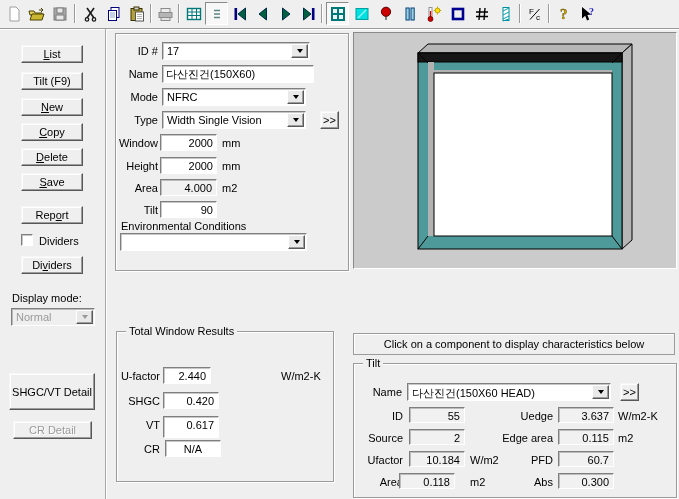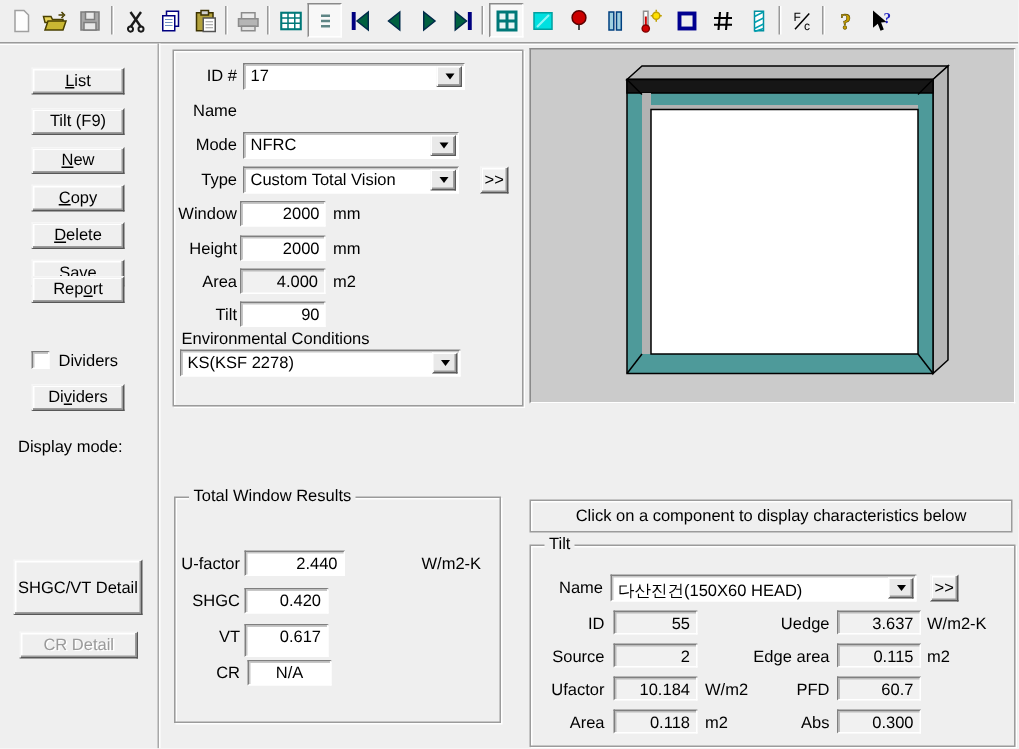--- a/index.html
+++ b/index.html
@@ -226,63 +226,70 @@
   </button>
   <button class="btn" style="left:21px;top:123px;width:62px;height:18px">
     <span><span></span><span class="key">C</span><span>opy</span></span>
   </button>
   <button class="btn" style="left:21px;top:148px;width:62px;height:18px">
     <span><span></span><span class="key">D</span><span>elete</span></span>
   </button>
   <button class="btn" style="left:21px;top:173px;width:62px;height:18px">
     <span><span></span><span class="key">S</span><span>ave</span></span>
   </button>
-  <button class="btn" style="left:21px;top:184px;width:62px;height:18px">
+  <button class="btn" style="left:21px;top:206px;width:62px;height:18px">
     <span><span>Rep</span><span class="key">o</span><span>rt</span></span>
   </button>
 
   <span class="check" style="left:21px;top:234px"></span>
   <span class="lbl" style="left:39px;top:235px">Dividers</span>
 
   <button class="btn" style="left:21px;top:256px;width:62px;height:18px">
     <span><span>Di</span><span class="key">v</span><span>iders</span></span>
   </button>
 
   <span class="lbl" style="left:12px;top:292px">Display mode:</span>
+  <div class="combo disabled" style="left:11px;top:308px;width:84px;height:18px">
+    <span class="val">Normal</span>
+    <span class="ddbtn">
+        <span class="arrow"></span>
+      </span>
+  </div>
 
   <button class="btn" style="left:9px;top:373px;width:86px;height:37px">
     <span>SHGC/VT Detail</span>
   </button>
   <button class="btn disabled" style="left:13px;top:421px;width:79px;height:18px">
     <span>CR Detail</span>
   </button>
 
   <div class="groupbox" style="left:115px;top:33px;width:232px;height:236px"></div>
 
   <span class="rlab" style="left:116px;top:45px;width:42px">ID #</span>
   <div class="combo" style="left:162px;top:42px;width:148px;height:18px">
     <span class="val">17</span>
     <span class="ddbtn">
         <span class="arrow"></span>
       </span>
   </div>
 
   <span class="rlab" style="left:116px;top:68px;width:42px">Name</span>
+  <input class="fld" style="left: 162px; top: 65px; width: 152px; height: 18px;" value="다산진건(150X60)">
 
   <span class="rlab" style="left:116px;top:91px;width:42px">Mode</span>
   <div class="combo" style="left:162px;top:88px;width:144px;height:18px">
     <span class="val">NFRC</span>
     <span class="ddbtn">
         <span class="arrow"></span>
       </span>
   </div>
 
   <span class="rlab" style="left:116px;top:114px;width:42px">Type</span>
   <div class="combo" style="left:162px;top:111px;width:144px;height:18px">
-    <span class="val">Custom Total Vision</span>
+    <span class="val">Width Single Vision</span>
     <span class="ddbtn">
         <span class="arrow"></span>
       </span>
   </div>
   <button class="btn" style="left:320px;top:111px;width:19px;height:18px">
     <span>&gt;&gt;</span>
   </button>
 
   <span class="rlab" style="left:116px;top:137px;width:42px">Window</span>
   <input class="fld num" style="left: 160px; top: 134px; width: 57px; height: 17px;" value="2000">
@@ -296,21 +303,20 @@
   <div class="sunken ro" style="left:160px;top:179px;width:57px;height:17px">
     <span class="field-text">4.000</span>
   </div>
   <span class="lbl" style="left:222px;top:182px">m2</span>
 
   <span class="rlab" style="left:116px;top:204px;width:42px">Tilt</span>
   <input class="fld num" style="left: 160px; top: 201px; width: 57px; height: 17px;" value="90">
 
   <span class="lbl" style="left:121px;top:220px">Environmental Conditions</span>
   <div class="combo" style="left:120px;top:233px;width:187px;height:18px">
-    <span class="val">KS(KSF 2278)</span>
     <span class="ddbtn">
         <span class="arrow"></span>
       </span>
   </div>
 
   <div class="canvas">
     <svg width="322" height="235" viewBox="0 0 322 235">
       <g stroke="#000" stroke-width="1">
         <polygon points="64,20 74,11 278,11 268,20" fill="#b6b6b6"></polygon>
         <polygon points="268,20 278,11 278,207 268,216" fill="#b6b6b6"></polygon>
@@ -327,21 +333,21 @@
         <line x1="268" y1="216" x2="258" y2="203"></line>
       </g>
     </svg>
   </div>
 
   <div class="groupbox" style="left:116px;top:331px;width:216px;height:149px">
     <span class="legend">Total Window Results</span>
   </div>
 
   <span class="rlab" style="left:118px;top:370px;width:42px">U-factor</span>
-  <div class="sunken" style="left:163px;top:367px;width:67px;height:17px">
+  <div class="sunken" style="left:163px;top:367px;width:48px;height:17px">
     <span class="field-text">2.440</span>
   </div>
   <span class="lbl" style="left:281px;top:370px">W/m2-K</span>
 
   <span class="rlab" style="left:118px;top:395px;width:42px">SHGC</span>
   <div class="sunken" style="left:163px;top:392px;width:56px;height:17px">
     <span class="field-text">0.420</span>
   </div>
 
   <span class="rlab" style="left:118px;top:419px;width:42px">VT</span>
@@ -380,21 +386,21 @@
   <span class="rlab" style="left:358px;top:432px;width:45px">Source</span>
   <div class="sunken ro" style="left:409px;top:429px;width:56px;height:16px">
     <span class="field-text">2</span>
   </div>
   <span class="rlab" style="left:358px;top:454px;width:45px">Ufactor</span>
   <div class="sunken ro" style="left:409px;top:451px;width:56px;height:16px">
     <span class="field-text">10.184</span>
   </div>
   <span class="lbl" style="left:470px;top:454px">W/m2</span>
   <span class="rlab" style="left:358px;top:476px;width:45px">Area</span>
-  <div class="sunken ro" style="left:409px;top:473px;width:56px;height:16px">
+  <div class="sunken ro" style="left:399px;top:473px;width:56px;height:16px">
     <span class="field-text">0.118</span>
   </div>
   <span class="lbl" style="left:470px;top:476px">m2</span>
 
   <span class="rlab" style="left:498px;top:410px;width:55px">Uedge</span>
   <div class="sunken ro" style="left:558px;top:407px;width:56px;height:16px">
     <span class="field-text">3.637</span>
   </div>
   <span class="lbl" style="left:618px;top:410px">W/m2-K</span>
   <span class="rlab" style="left:498px;top:432px;width:55px">Edge area</span>

